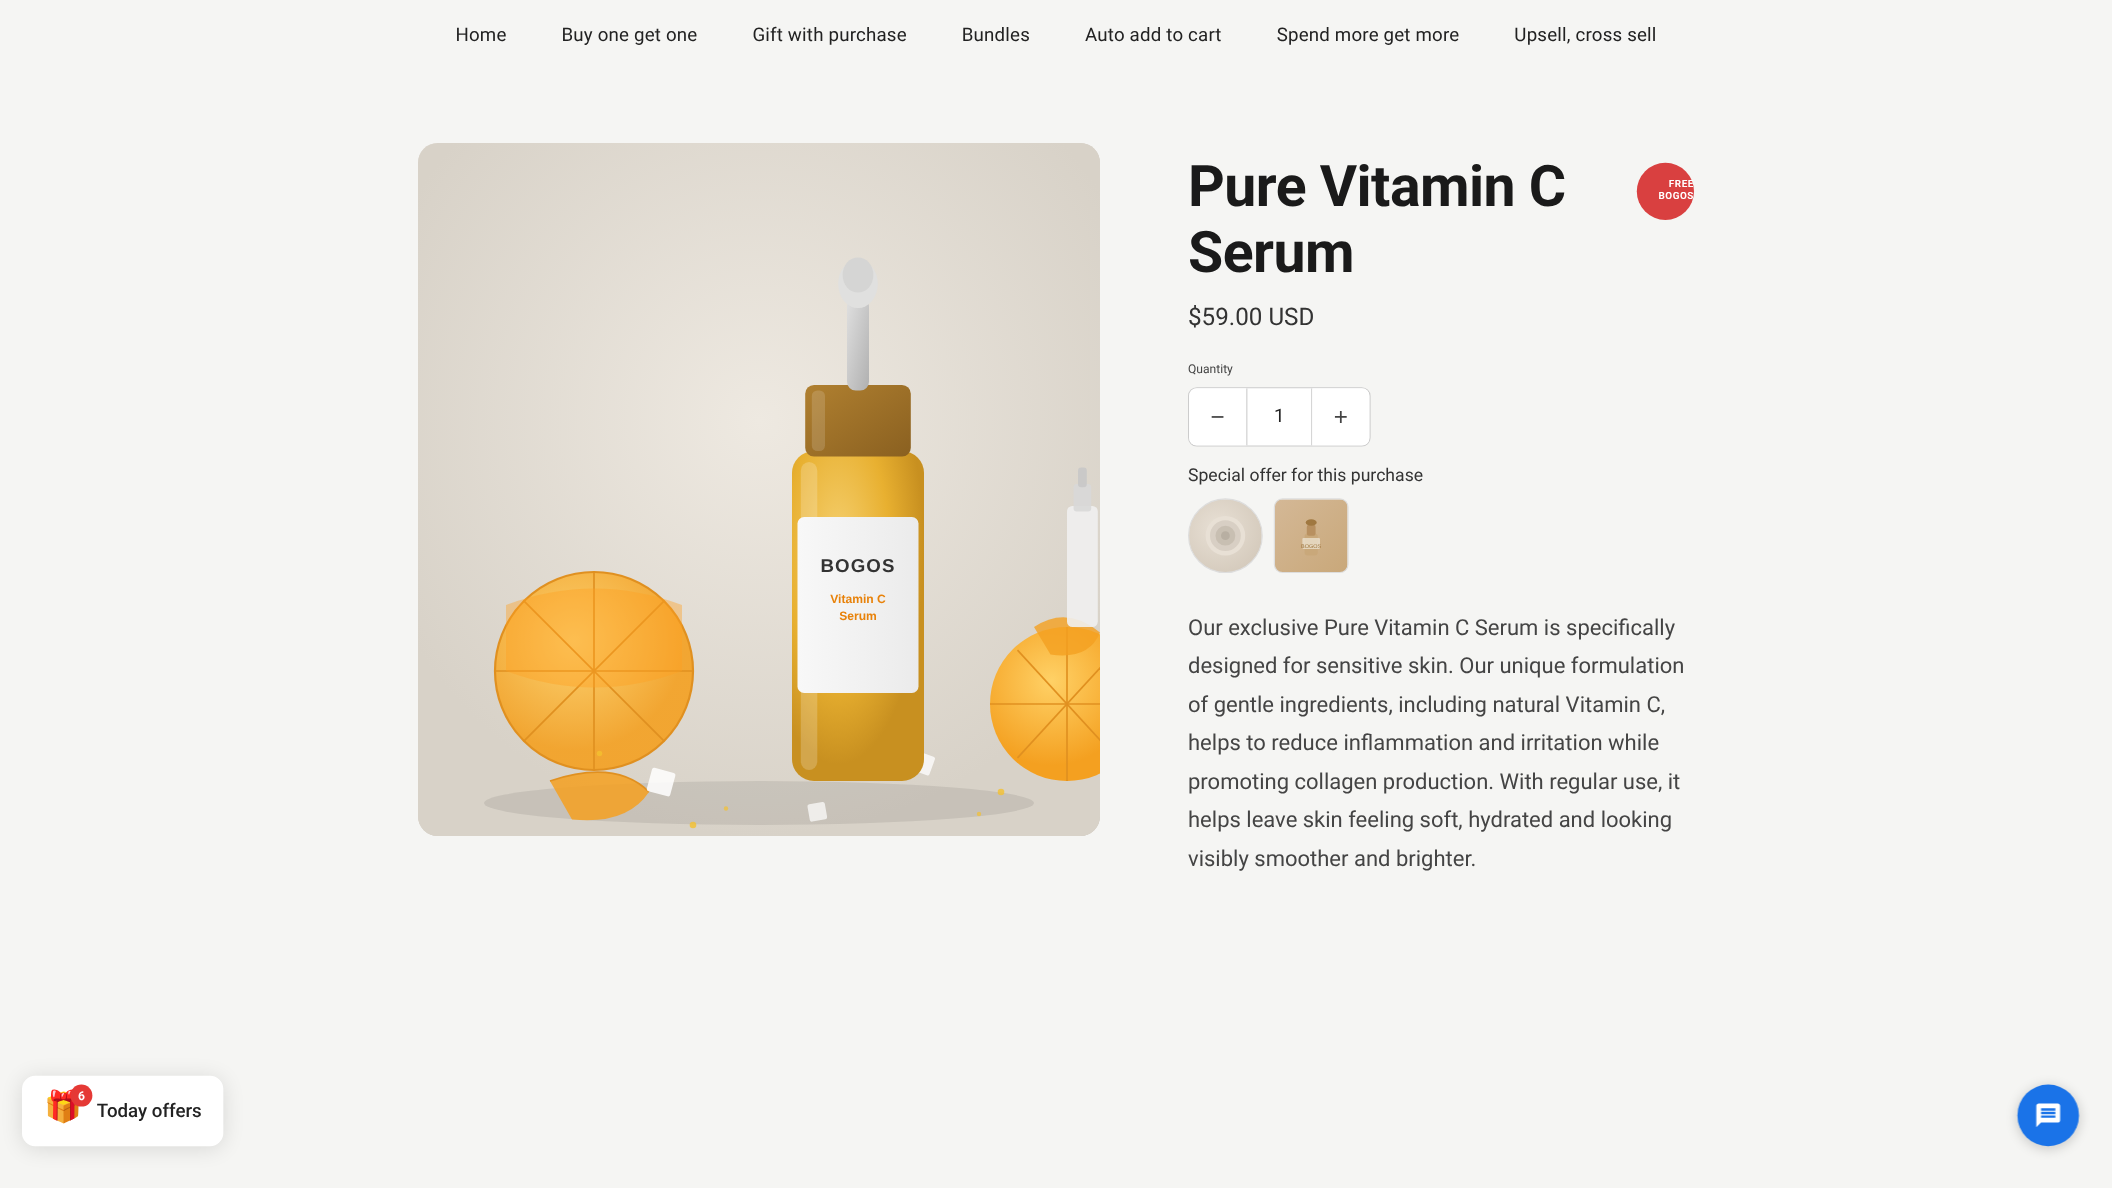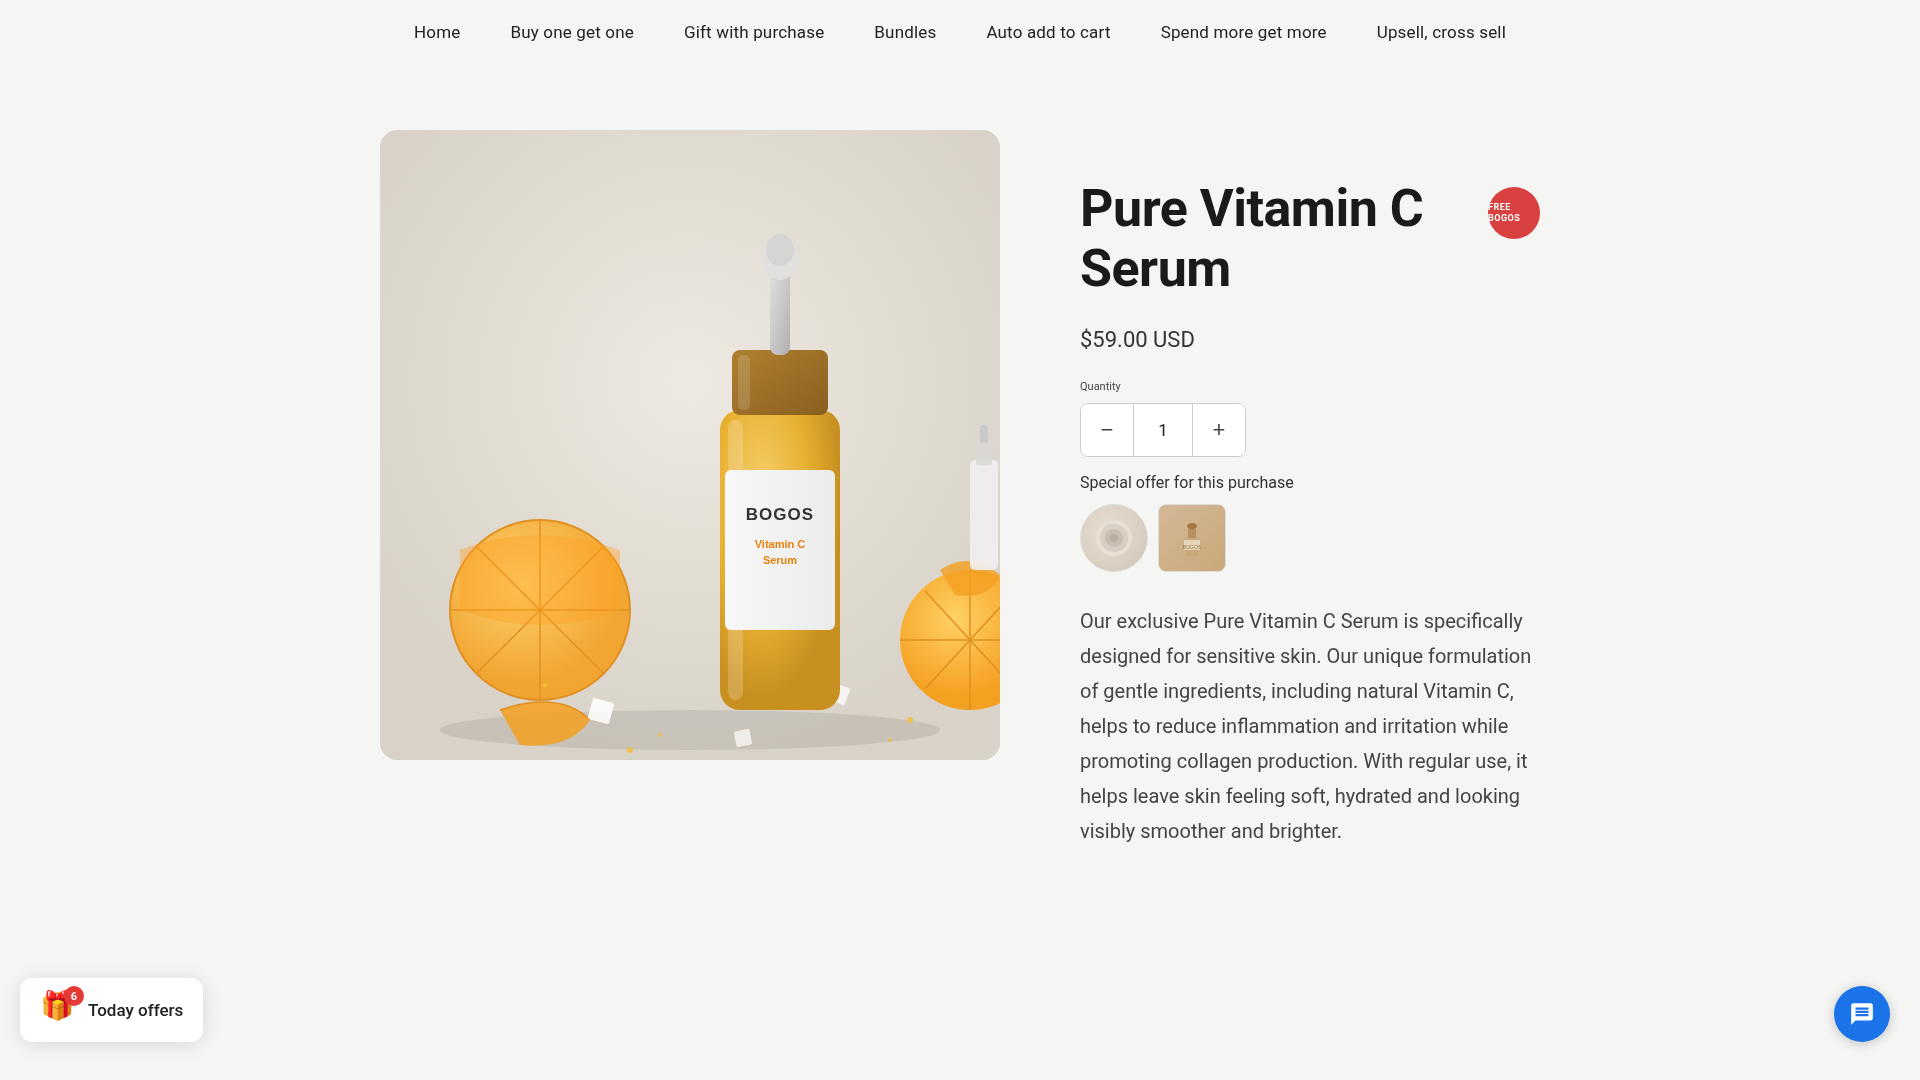--- a/index.html
+++ b/index.html
@@ -69,56 +69,55 @@
     .product-details {
       flex: 0 0 460px;
       padding-top: 10px;
       position: relative;
     }
 
     .product-title-row {
       display: flex;
       align-items: flex-start;
       gap: 12px;
-      margin-top: 39px;
     }
 
     .product-title {
       font-size: 52px;
       font-weight: 700;
       color: #1a1a1a;
       line-height: 1.15;
       letter-spacing: -0.5px;
     }
 
     .free-gift-badge {
       width: 52px;
       height: 52px;
       background: #d94040;
       border-radius: 50%;
       display: flex;
       flex-direction: column;
-      align-items: flex-start;
+      align-items: flex-end;
       justify-content: center;
       flex-shrink: 0;
       margin-top: 8px;
     }
     .free-gift-badge span {
       color: white;
       font-size: 9px;
       font-weight: 700;
       line-height: 1.2;
       text-align: center;
       letter-spacing: 0.5px;
     }
 
     .product-price {
       font-size: 22px;
       color: #333;
-      margin-top: 28px;
+      margin-top: 16px;
       font-weight: 400;
     }
 
     .quantity-label {
       font-size: 11px;
       color: #444;
       margin-top: 28px;
       margin-bottom: 10px;
     }
 

